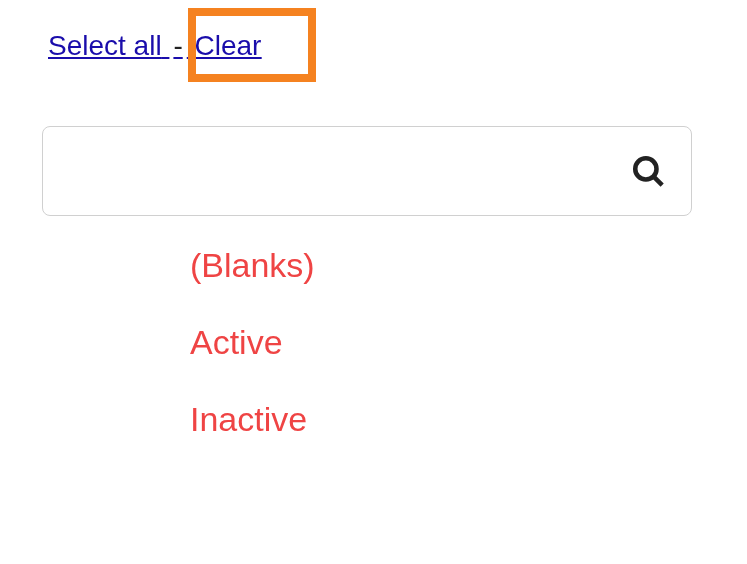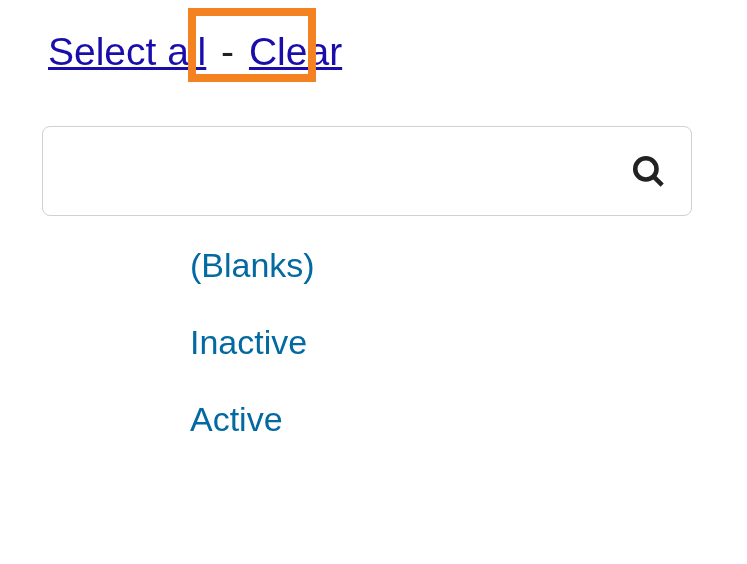--- a/index.html
+++ b/index.html
@@ -7,22 +7,23 @@
       width: 747px;
       height: 564px;
       background: #ffffff;
       font-family: Arial, Helvetica, sans-serif;
       position: relative;
     }
     .top-links {
       position: absolute;
       top: 30px;
       left: 48px;
-      font-size: 39px;
+      font-size: 28px;
       color: #1a0dab;
+      text-decoration: underline;
     }
     .top-links a {
       color: #1a0dab;
       text-decoration: underline;
       cursor: pointer;
     }
     .top-links .sep {
       color: #222;
       text-decoration: none;
       padding: 0 4px;
@@ -66,21 +67,21 @@
       height: 34px;
       stroke: #222;
       stroke-width: 3.2;
       fill: none;
     }
     .filter-list {
       position: absolute;
       top: 246px;
       left: 190px;
       font-size: 34px;
-      color: #0369a1;
+      color: #ef4444;
     }
     .filter-item {
       margin-bottom: 38px;
       cursor: pointer;
     }
   </style>
 </head>
 <body>
 
 <div class="top-links">
@@ -96,15 +97,15 @@
   <span class="search-icon">
     <svg viewBox="0 0 24 24">
       <circle cx="10.5" cy="10.5" r="7.5"></circle>
       <line x1="16" y1="16" x2="22" y2="22"></line>
     </svg>
   </span>
 </div>
 
 <div class="filter-list">
   <div class="filter-item">(Blanks)</div>
+  <div class="filter-item">Active</div>
   <div class="filter-item">Inactive</div>
-  <div class="filter-item">Active</div>
 </div>
 
 </body></html>

